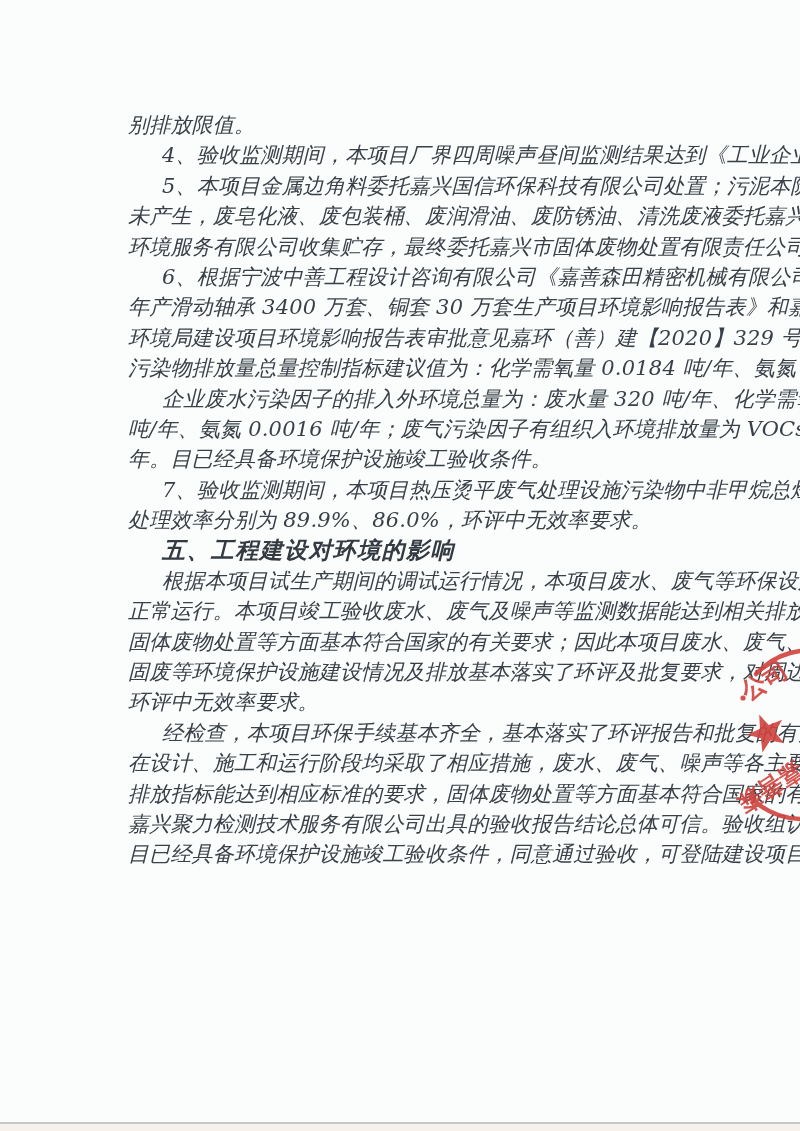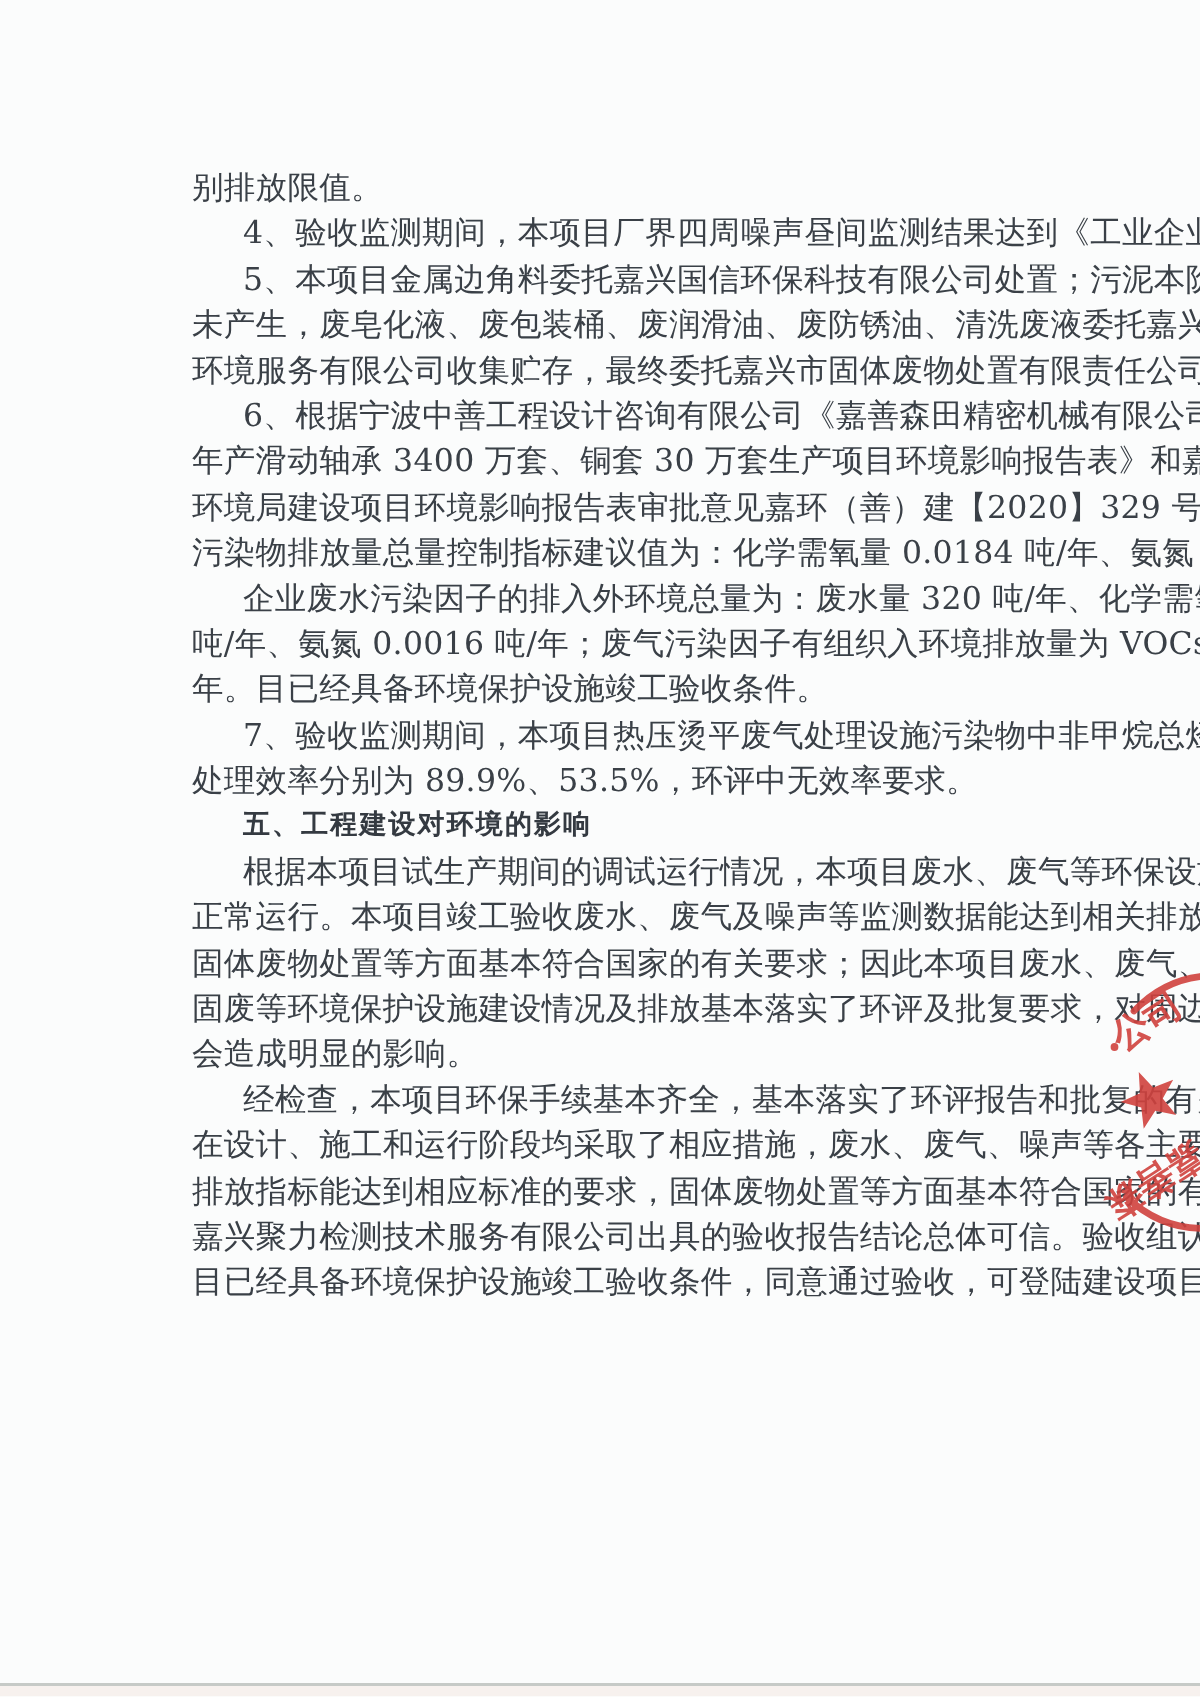--- a/index.html
+++ b/index.html
@@ -21,27 +21,28 @@
     top: 110px;
     width: 552px;
     color: #3a4047;
     font-size: 21px;
   }
   .line {
     height: 30.4px;
     line-height: 30.4px;
     white-space: nowrap;
     letter-spacing: 0.2px;
+    font-style: italic;
   }
   .body-indent {
     text-indent: 34px;
   }
   .heading {
     font-weight: bold;
-    font-size: 18px;
+    font-size: 23px;
     text-indent: 34px;
     letter-spacing: 1.4px;
     color: #343a41;
   }
   .stamp {
     position: absolute;
     top: 630px;
     left: 720px;
     width: 80px;
     height: 200px;
@@ -73,27 +74,27 @@
       <div class="line body">未产生，废皂化液、废包装桶、废润滑油、废防锈油、清洗废液委托嘉兴市月河</div>
       <div class="line body">环境服务有限公司收集贮存，最终委托嘉兴市固体废物处置有限责任公司处置；</div>
       <div class="line body-indent">6、根据宁波中善工程设计咨询有限公司《嘉善森田精密机械有限公司新建</div>
       <div class="line body">年产滑动轴承 3400 万套、铜套 30 万套生产项目环境影响报告表》和嘉兴市生态</div>
       <div class="line body">环境局建设项目环境影响报告表审批意见嘉环（善）建【2020】329 号，本项目</div>
       <div class="line body">污染物排放量总量控制指标建议值为：化学需氧量 0.0184 吨/年、氨氮 0.0018 吨</div>
       <div class="line body-indent">企业废水污染因子的排入外环境总量为：废水量 320 吨/年、化学需氧量 0.016</div>
       <div class="line body">吨/年、氨氮 0.0016 吨/年；废气污染因子有组织入环境排放量为 VOCs0.0168 吨/</div>
       <div class="line body">年。目已经具备环境保护设施竣工验收条件。</div>
       <div class="line body-indent">7、验收监测期间，本项目热压烫平废气处理设施污染物中非甲烷总烃两日</div>
-      <div class="line body">处理效率分别为 89.9%、53.5%，环评中无效率要求。</div>
+      <div class="line body">处理效率分别为 89.9%、86.0%，环评中无效率要求。</div>
       <div class="line heading">五、工程建设对环境的影响</div>
       <div class="line body-indent">根据本项目试生产期间的调试运行情况，本项目废水、废气等环保设施均能</div>
       <div class="line body">正常运行。本项目竣工验收废水、废气及噪声等监测数据能达到相关排放标准，</div>
       <div class="line body">固体废物处置等方面基本符合国家的有关要求；因此本项目废水、废气、噪声和</div>
       <div class="line body">固废等环境保护设施建设情况及排放基本落实了环评及批复要求，对周边环境不</div>
-      <div class="line body">会造成明显的影响。</div>
+      <div class="line body">环评中无效率要求。</div>
       <div class="line body-indent">经检查，本项目环保手续基本齐全，基本落实了环评报告和批复的有关要求，</div>
       <div class="line body">在设计、施工和运行阶段均采取了相应措施，废水、废气、噪声等各主要污染物</div>
       <div class="line body">排放指标能达到相应标准的要求，固体废物处置等方面基本符合国家的有关要求。</div>
       <div class="line body">嘉兴聚力检测技术服务有限公司出具的验收报告结论总体可信。验收组认为该项</div>
       <div class="line body">目已经具备环境保护设施竣工验收条件，同意通过验收，可登陆建设项目竣工环</div>
     </div>
 
   <svg class="stamp" viewBox="720 630 80 200" width="80" height="200" xmlns="http://www.w3.org/2000/svg">
     <g fill="none" stroke="#d0423e" stroke-width="4.5" stroke-linecap="round">
       <path d="M 756 674 Q 775 654 800 651"></path>

